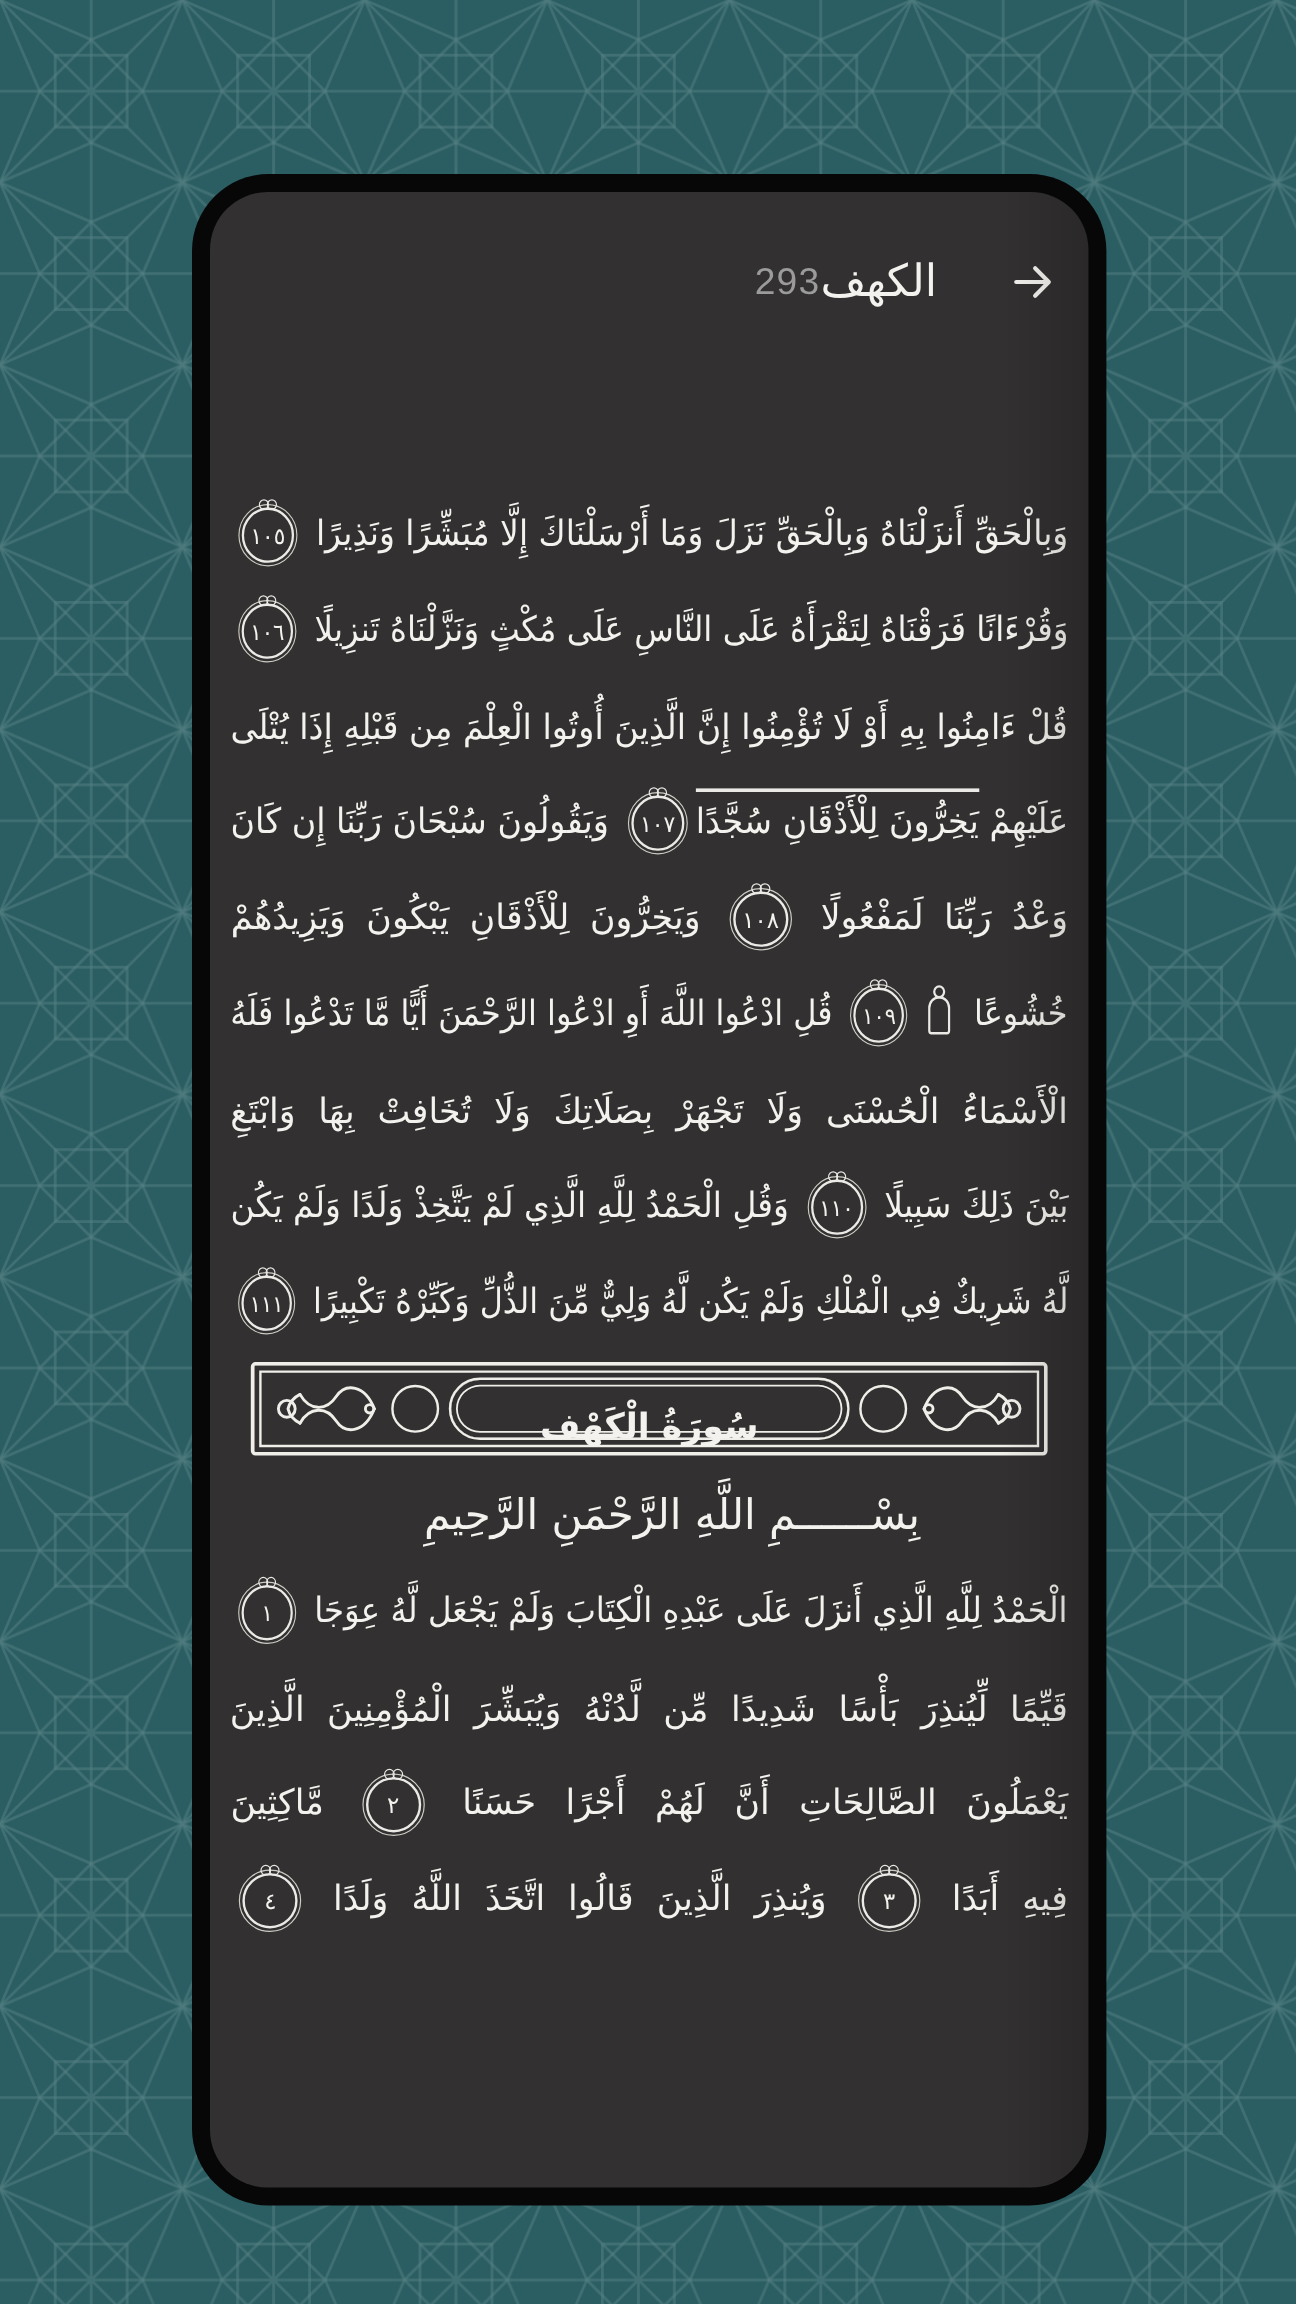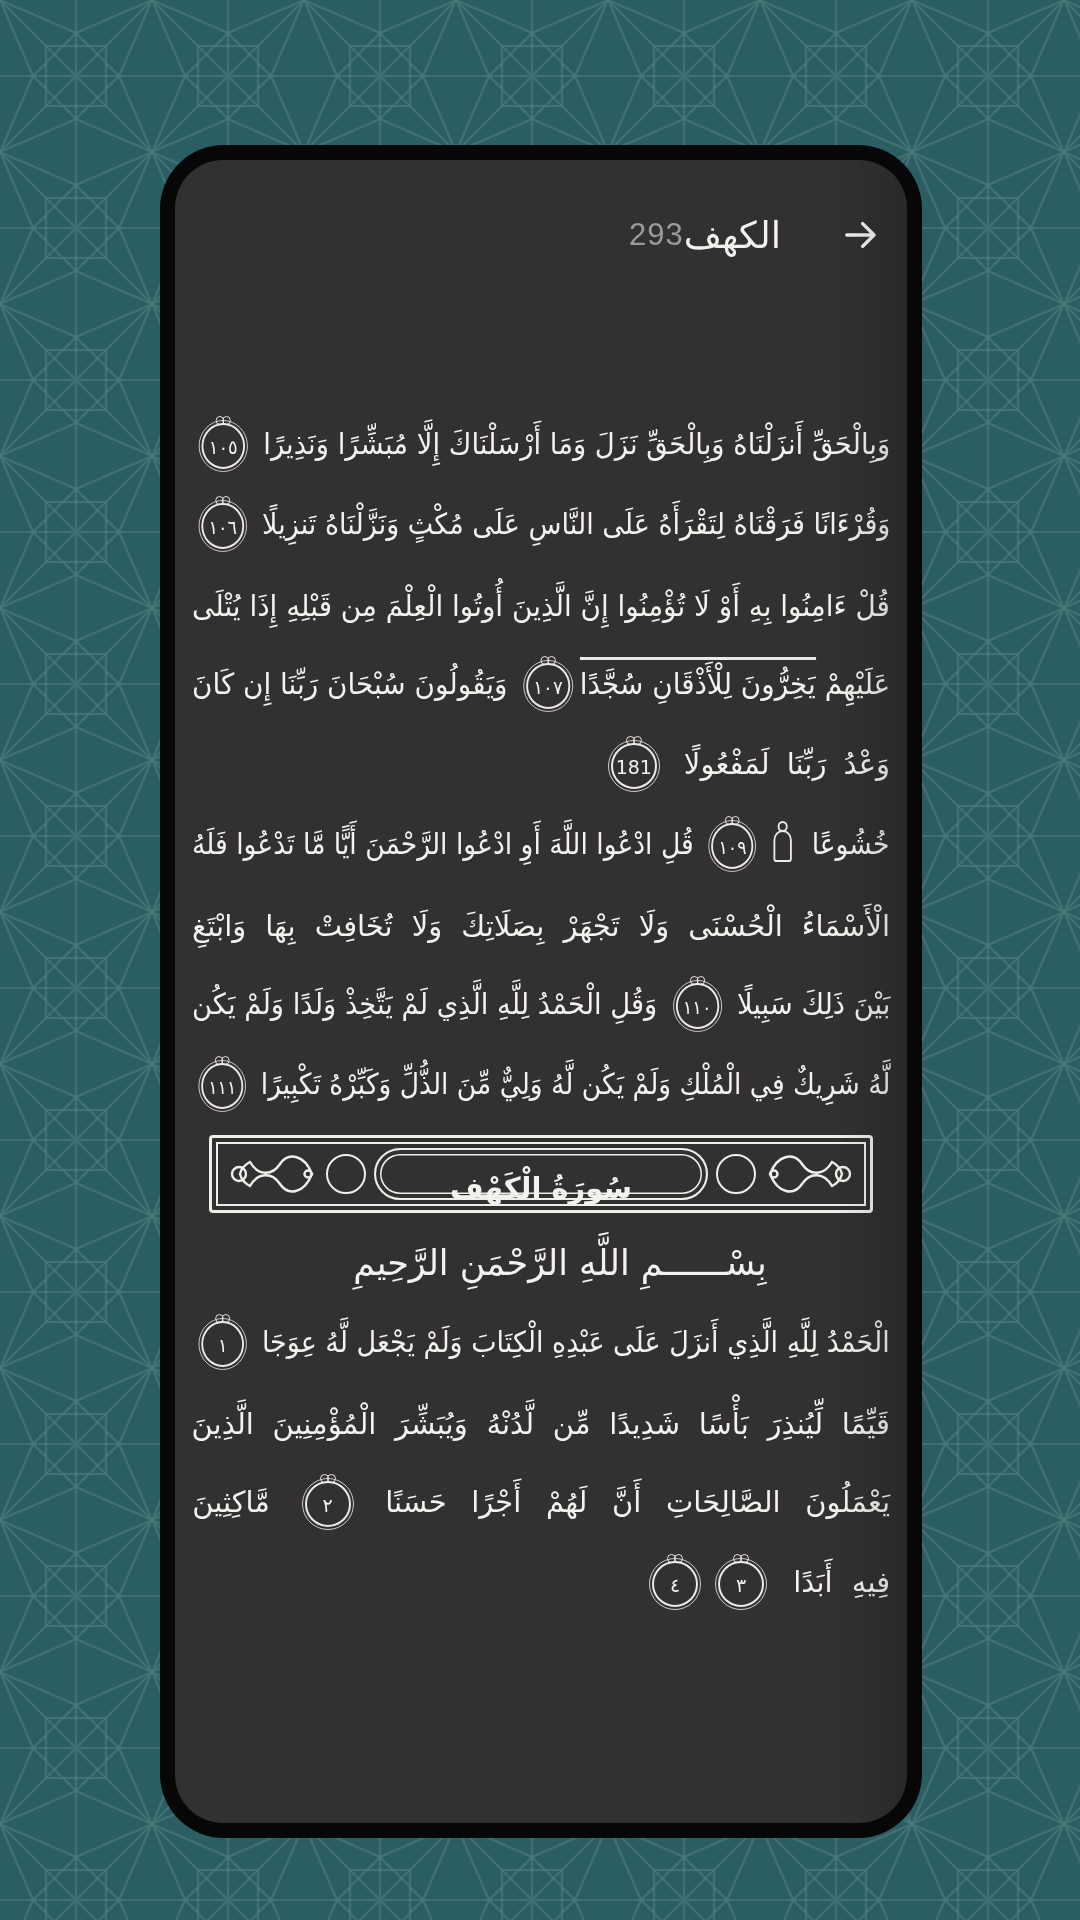--- a/index.html
+++ b/index.html
@@ -164,22 +164,22 @@
           <div class="quran-line">
             <span class="line-inner" style="transform: scaleX(0.96011);"><span class="seg">قُلْ ءَامِنُوا بِهِ أَوْ لَا تُؤْمِنُوا إِنَّ الَّذِينَ أُوتُوا الْعِلْمَ مِن قَبْلِهِ إِذَا يُتْلَى</span></span>
           </div>
           <div class="quran-line">
             <span class="line-inner" style="transform: scaleX(0.96011);"><span class="seg">عَلَيْهِمْ </span><span class="seg overline-seg">يَخِرُّونَ لِلْأَذْقَانِ سُجَّدًا</span><span class="verse-badge">
                 <span class="verse-num">١٠٧</span>
               </span><span class="seg"> وَيَقُولُونَ سُبْحَانَ رَبِّنَا إِن كَانَ</span></span>
           </div>
           <div class="quran-line">
             <span class="line-inner" style="word-spacing: 7.85714px;"><span class="seg">وَعْدُ رَبِّنَا لَمَفْعُولًا </span><span class="verse-badge">
-                <span class="verse-num">181</span>
-              </span></span>
+                <span class="verse-num">١٠٨</span>
+              </span><span class="seg"> وَيَخِرُّونَ لِلْأَذْقَانِ يَبْكُونَ وَيَزِيدُهُمْ</span></span>
           </div>
           <div class="quran-line">
             <span class="line-inner" style="transform: scaleX(0.917214);"><span class="seg">خُشُوعًا </span><span class="sajdah-mark"></span><span class="verse-badge">
                 <span class="verse-num">١٠٩</span>
               </span><span class="seg"> قُلِ ادْعُوا اللَّهَ أَوِ ادْعُوا الرَّحْمَنَ أَيًّا مَّا تَدْعُوا فَلَهُ</span></span>
           </div>
           <div class="quran-line">
             <span class="line-inner" style="word-spacing: 9.875px;"><span class="seg">الْأَسْمَاءُ الْحُسْنَى وَلَا تَجْهَرْ بِصَلَاتِكَ وَلَا تُخَافِتْ بِهَا وَابْتَغِ</span></span>
           </div>
           <div class="quran-line">
@@ -236,21 +236,21 @@
             <span class="line-inner" style="word-spacing: 9.5px;"><span class="seg">قَيِّمًا لِّيُنذِرَ بَأْسًا شَدِيدًا مِّن لَّدُنْهُ وَيُبَشِّرَ الْمُؤْمِنِينَ الَّذِينَ</span></span>
           </div>
           <div class="quran-line">
             <span class="line-inner" style="word-spacing: 15.4286px;"><span class="seg">يَعْمَلُونَ الصَّالِحَاتِ أَنَّ لَهُمْ أَجْرًا حَسَنًا </span><span class="verse-badge">
                 <span class="verse-num">٢</span>
               </span><span class="seg"> مَّاكِثِينَ</span></span>
           </div>
           <div class="quran-line">
             <span class="line-inner" style="word-spacing: 10px;"><span class="seg">فِيهِ أَبَدًا </span><span class="verse-badge">
                 <span class="verse-num">٣</span>
-              </span><span class="verse-badge">
+              </span><span class="seg"> وَيُنذِرَ الَّذِينَ قَالُوا اتَّخَذَ اللَّهُ وَلَدًا </span><span class="verse-badge">
                 <span class="verse-num">٤</span>
               </span></span>
           </div>
         </div>
     </div>
 
     <div class="edge-shade"></div>
   </div>
 </div>
 

